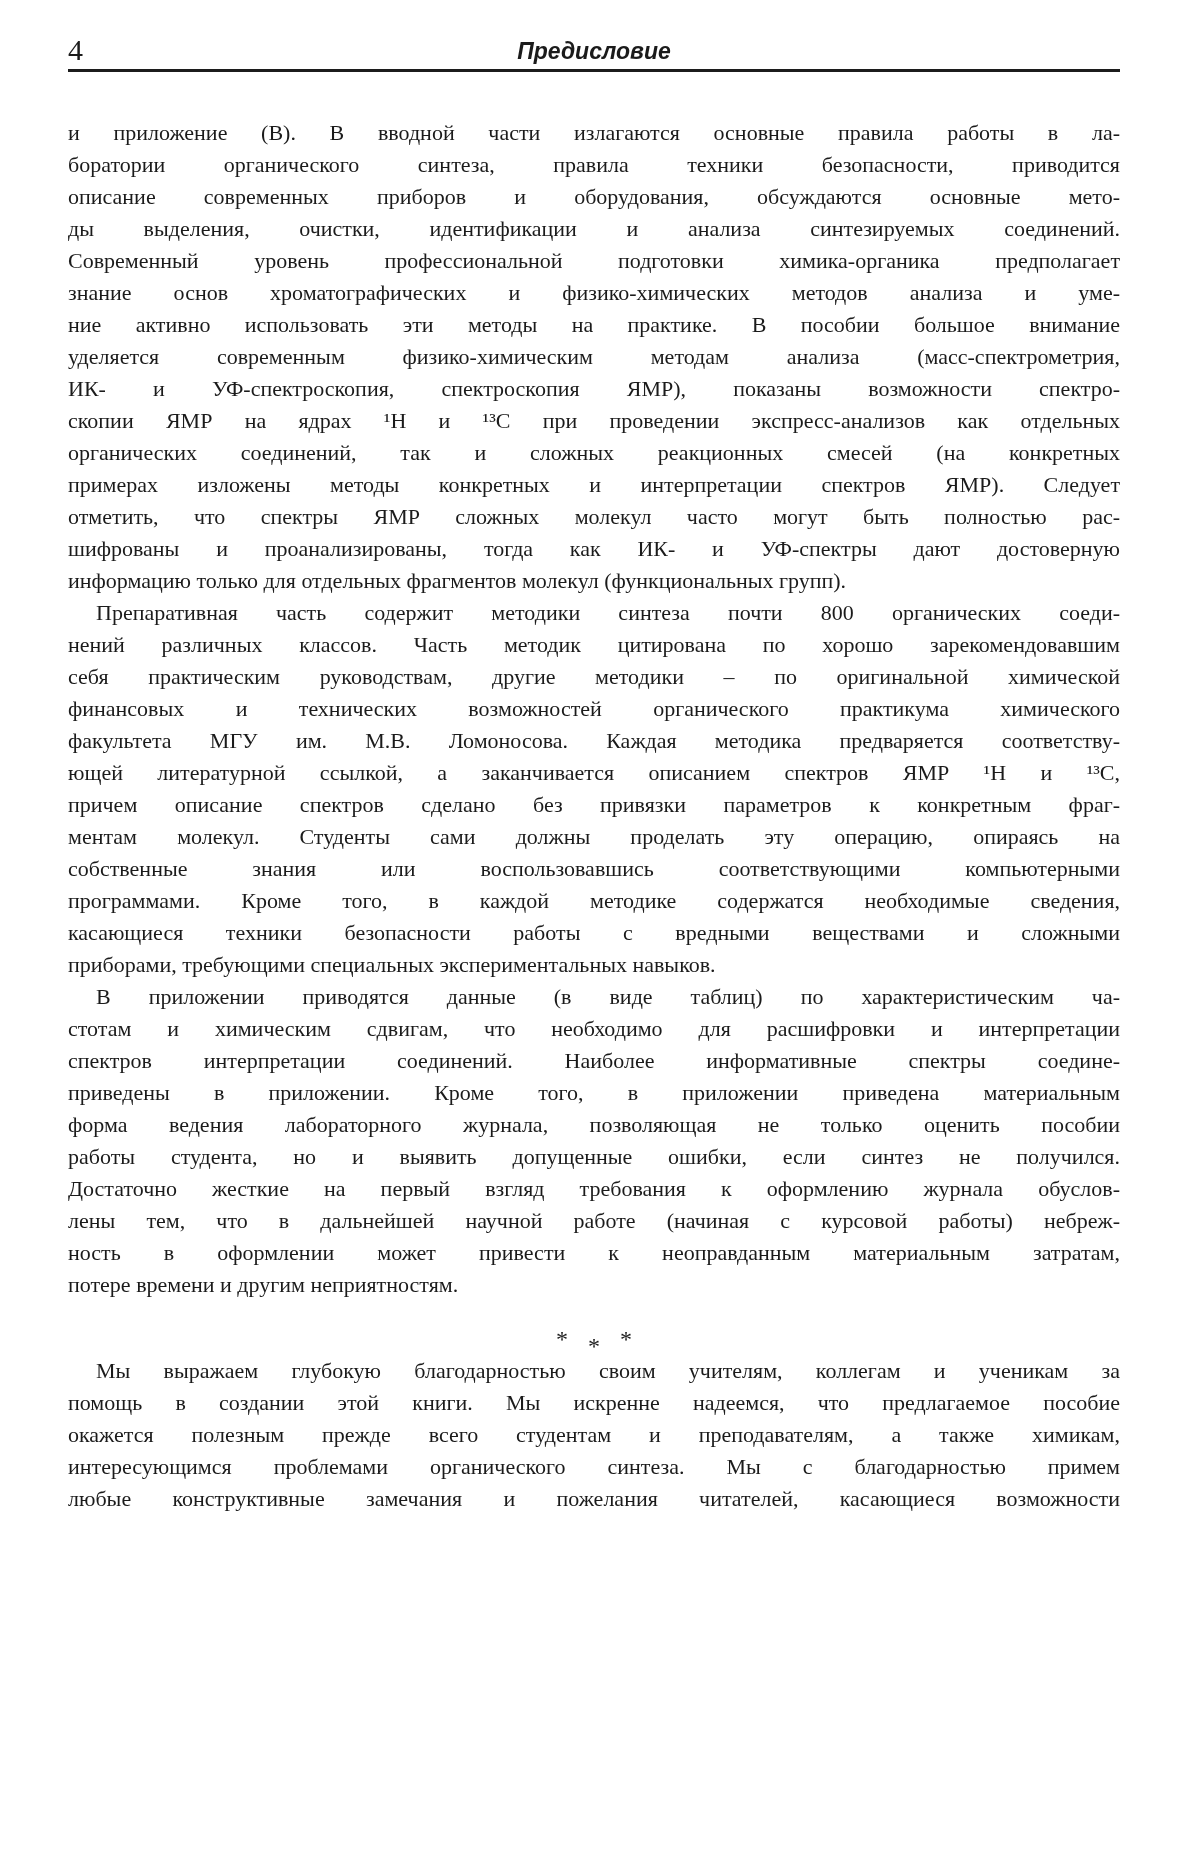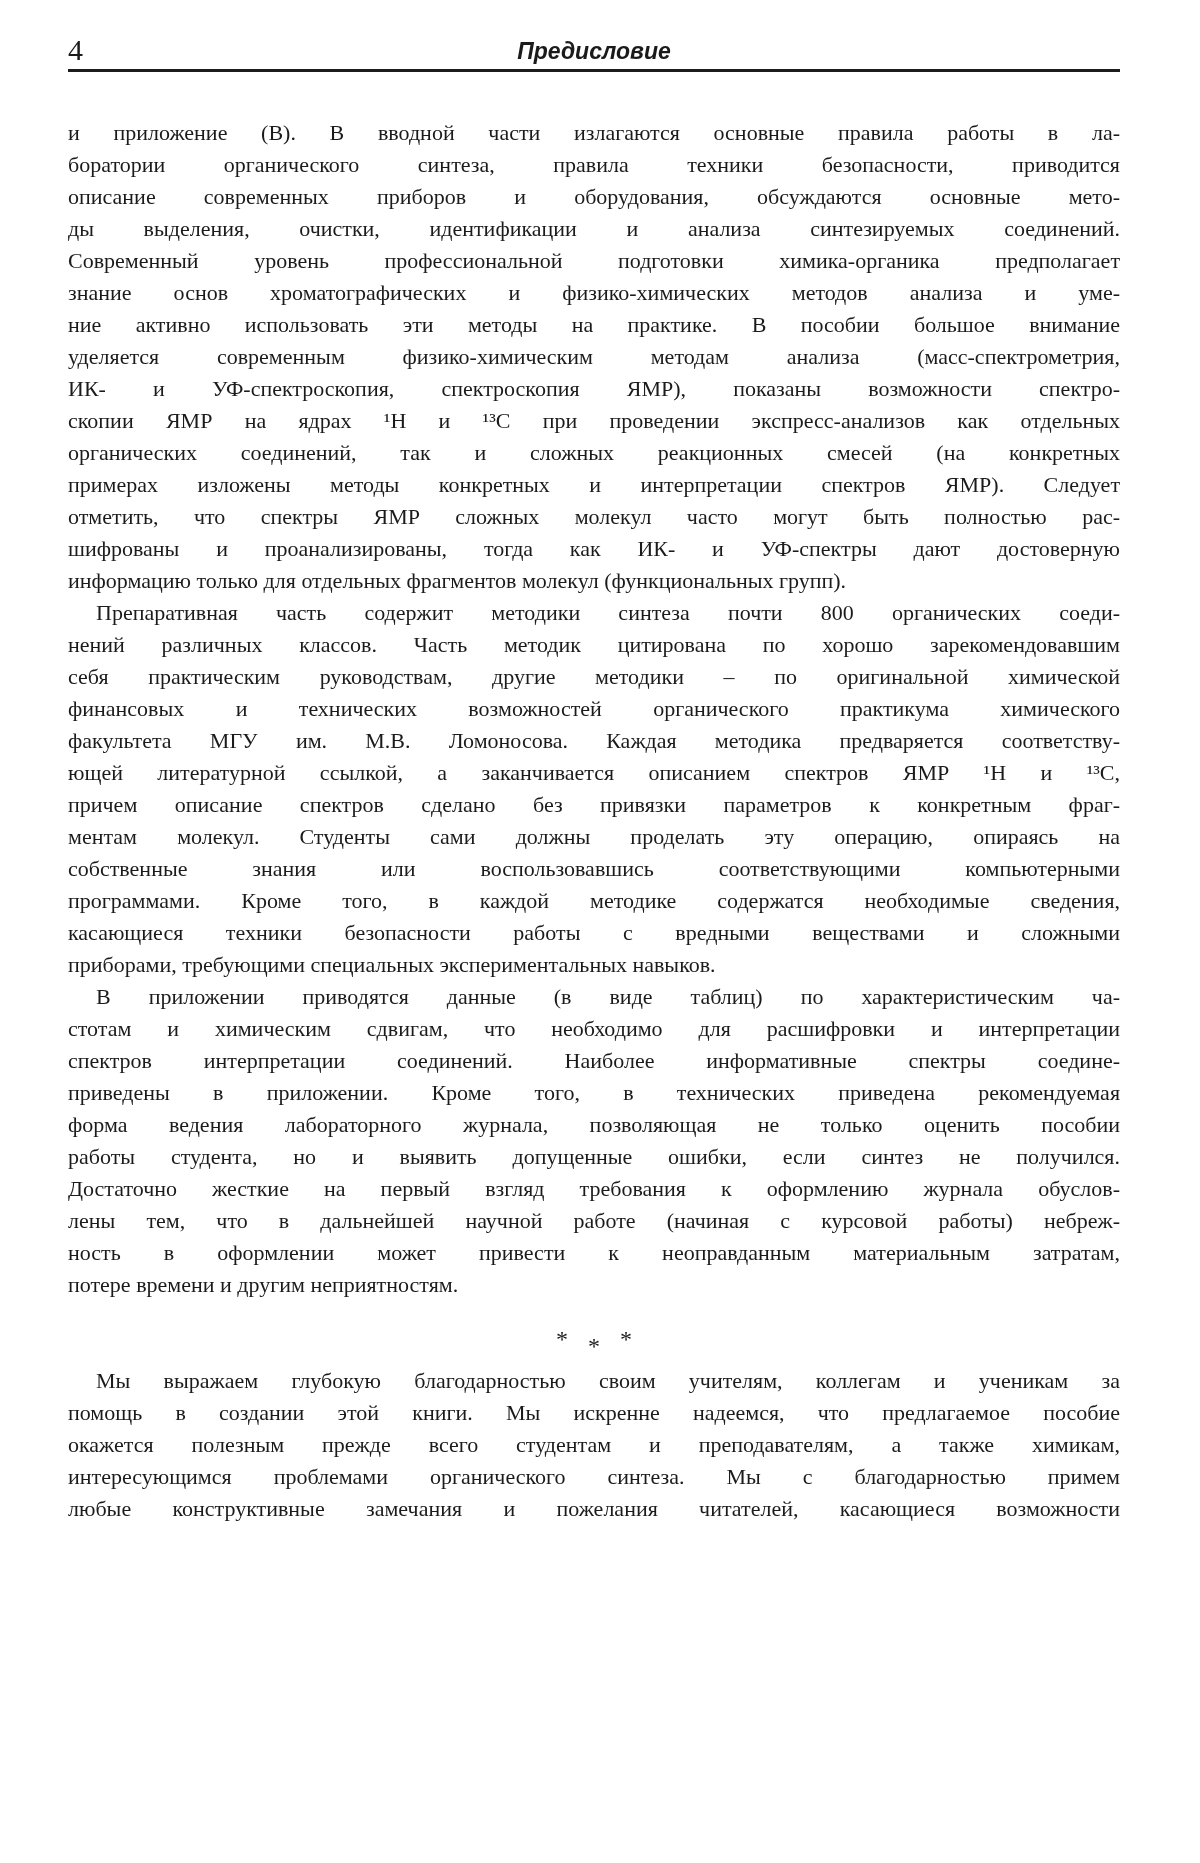--- a/index.html
+++ b/index.html
@@ -65,21 +65,21 @@
     line-height: 32px;
     letter-spacing: 0;
   }
   .separator .star {
     display: inline-block;
     margin: 0 7px;
   }
   .separator .star.mid {
     transform: translateY(7px);
   }
-  .para-final { margin-top: 10px; }
+  .para-final { margin-top: 0; }
 </style>
 </head>
 <body>
 
 <div class="page">
 
   <div class="header">
     <div class="page-number">4</div>
     <div class="running-title">Предисловие</div>
   </div>
@@ -114,21 +114,21 @@
         <div class="line">ментам молекул. Студенты сами должны проделать эту операцию, опираясь на</div>
         <div class="line">собственные знания или воспользовавшись соответствующими компьютерными</div>
         <div class="line">программами. Кроме того, в каждой методике содержатся необходимые сведения,</div>
         <div class="line">касающиеся техники безопасности работы с вредными веществами и сложными</div>
         <div class="line para-last">приборами, требующими специальных экспериментальных навыков.</div>
       </div>
     <div>
         <div class="line first-indent">В приложении приводятся данные (в виде таблиц) по характеристическим ча-</div>
         <div class="line">стотам и химическим сдвигам, что необходимо для расшифровки и интерпретации</div>
         <div class="line">спектров интерпретации соединений. Наиболее информативные спектры соедине-</div>
-        <div class="line">приведены в приложении. Кроме того, в технических приведена рекомендуемая</div>
+        <div class="line">приведены в приложении. Кроме того, в приложении приведена материальным</div>
         <div class="line">форма ведения лабораторного журнала, позволяющая не только оценить пособии</div>
         <div class="line">работы студента, но и выявить допущенные ошибки, если синтез не получился.</div>
         <div class="line">Достаточно жесткие на первый взгляд требования к оформлению журнала обуслов-</div>
         <div class="line">лены тем, что в дальнейшей научной работе (начиная с курсовой работы) небреж-</div>
         <div class="line">ность в оформлении может привести к неоправданным материальным затратам,</div>
         <div class="line para-last">потере времени и другим неприятностям.</div>
       </div>
 
     <div class="separator">
       <span class="star">*</span>

